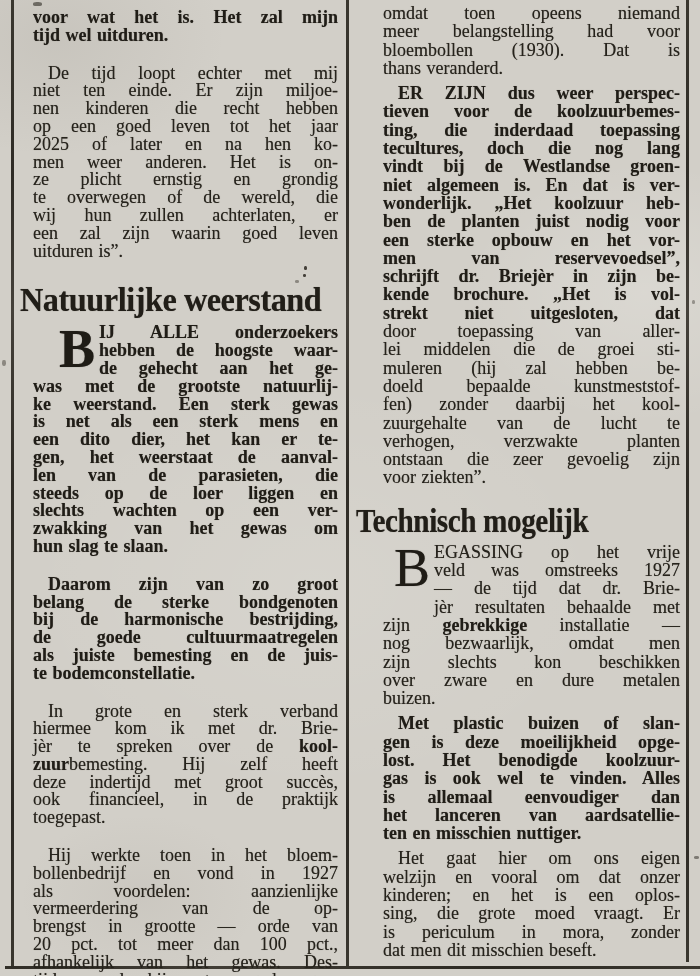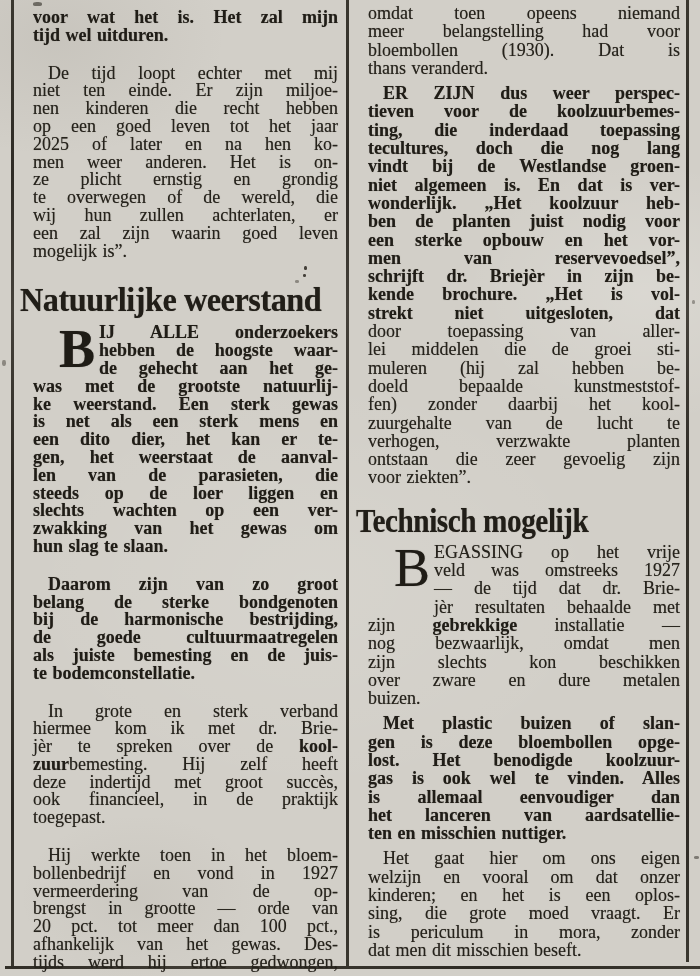--- a/index.html
+++ b/index.html
@@ -32,21 +32,21 @@
   .col-right{left:368px;width:312px;padding-top:4px;}
   .para{margin:0;}
   .col-left .para + .para{margin-top:20px;}
   .col-right .para + .para{margin-top:7px;}
   .line{
     text-align:justify;text-align-last:justify;
     font-size:18px;word-spacing:1px;
     text-shadow:0 0 0.7px rgba(44,40,33,0.55);
   }
   .col-left .line{line-height:17.8px;}
-  .col-right .line{line-height:18.3px;}
+  .col-right .line{line-height:18.3px;margin-left:15px;}
   .line.last{text-align-last:left;}
   .line.first-indent{padding-left:15px;}
   .para.bold .line, .line b{font-weight:bold;color:#201d17;}
   .heading{
     font-weight:bold;font-size:34px;line-height:40px;
     letter-spacing:-0.5px;white-space:nowrap;
     color:#211e18;text-shadow:0 0 0.8px rgba(33,30,24,0.6);
     transform-origin:left center;
   }
   .col-left .heading{margin:20px 0 4px -13px;transform:scaleX(0.95);}
@@ -79,21 +79,21 @@
         <div class="line first-indent">De tijd loopt echter met mij</div>
         <div class="line">niet ten einde. Er zijn miljoe-</div>
         <div class="line">nen kinderen die recht hebben</div>
         <div class="line">op een goed leven tot het jaar</div>
         <div class="line">2025 of later en na hen ko-</div>
         <div class="line">men weer anderen. Het is on-</div>
         <div class="line">ze plicht ernstig en grondig</div>
         <div class="line">te overwegen of de wereld, die</div>
         <div class="line">wij hun zullen achterlaten, er</div>
         <div class="line">een zal zijn waarin goed leven</div>
-        <div class="line last">mogelijk is”.</div>
+        <div class="line last">uitduren is”.</div>
       </div>
       <div class="heading">Natuurlijke weerstand</div>
       <div class="para bold">
         <span class="dropcap">B</span>
         <div class="line">IJ ALLE onderzoekers</div>
         <div class="line">hebben de hoogste waar-</div>
         <div class="line">de gehecht aan het ge-</div>
         <div class="line">was met de grootste natuurlij-</div>
         <div class="line">ke weerstand. Een sterk gewas</div>
         <div class="line">is net als een sterk mens en</div>
@@ -118,20 +118,21 @@
         <div class="line">hiermee kom ik met dr. Brie-</div>
         <div class="line">jèr te spreken over de <b>kool-</b></div>
         <div class="line"><b>zuur</b>bemesting. Hij zelf heeft</div>
         <div class="line">deze indertijd met groot succès,</div>
         <div class="line">ook financieel, in de praktijk</div>
         <div class="line last">toegepast.</div>
       </div>
       <div class="para">
         <div class="line first-indent">Hij werkte toen in het bloem-</div>
         <div class="line">bollenbedrijf en vond in 1927</div>
+        <div class="line">als voordelen: aanzienlijke</div>
         <div class="line">vermeerdering van de op-</div>
         <div class="line">brengst in grootte — orde van</div>
         <div class="line">20 pct. tot meer dan 100 pct.,</div>
         <div class="line">afhankelijk van het gewas. Des-</div>
         <div class="line">tijds werd hij ertoe gedwongen,</div>
       </div>
     </div>
   <div class="col col-right">
       <div class="para">
         <div class="line">omdat toen opeens niemand</div>
@@ -171,21 +172,21 @@
         <div class="line">— de tijd dat dr. Brie-</div>
         <div class="line">jèr resultaten behaalde met</div>
         <div class="line">zijn <b>gebrekkige</b> installatie —</div>
         <div class="line">nog bezwaarlijk, omdat men</div>
         <div class="line">zijn slechts kon beschikken</div>
         <div class="line">over zware en dure metalen</div>
         <div class="line last">buizen.</div>
       </div>
       <div class="para bold">
         <div class="line first-indent">Met plastic buizen of slan-</div>
-        <div class="line">gen is deze bloembollen opge-</div>
+        <div class="line">gen is deze moeilijkheid opge-</div>
         <div class="line">lost. Het benodigde koolzuur-</div>
         <div class="line">gas is ook wel te vinden. Alles</div>
         <div class="line">is allemaal eenvoudiger dan</div>
         <div class="line">het lanceren van aardsatellie-</div>
         <div class="line last">ten en misschien nuttiger.</div>
       </div>
       <div class="para">
         <div class="line first-indent">Het gaat hier om ons eigen</div>
         <div class="line">welzijn en vooral om dat onzer</div>
         <div class="line">kinderen; en het is een oplos-</div>

